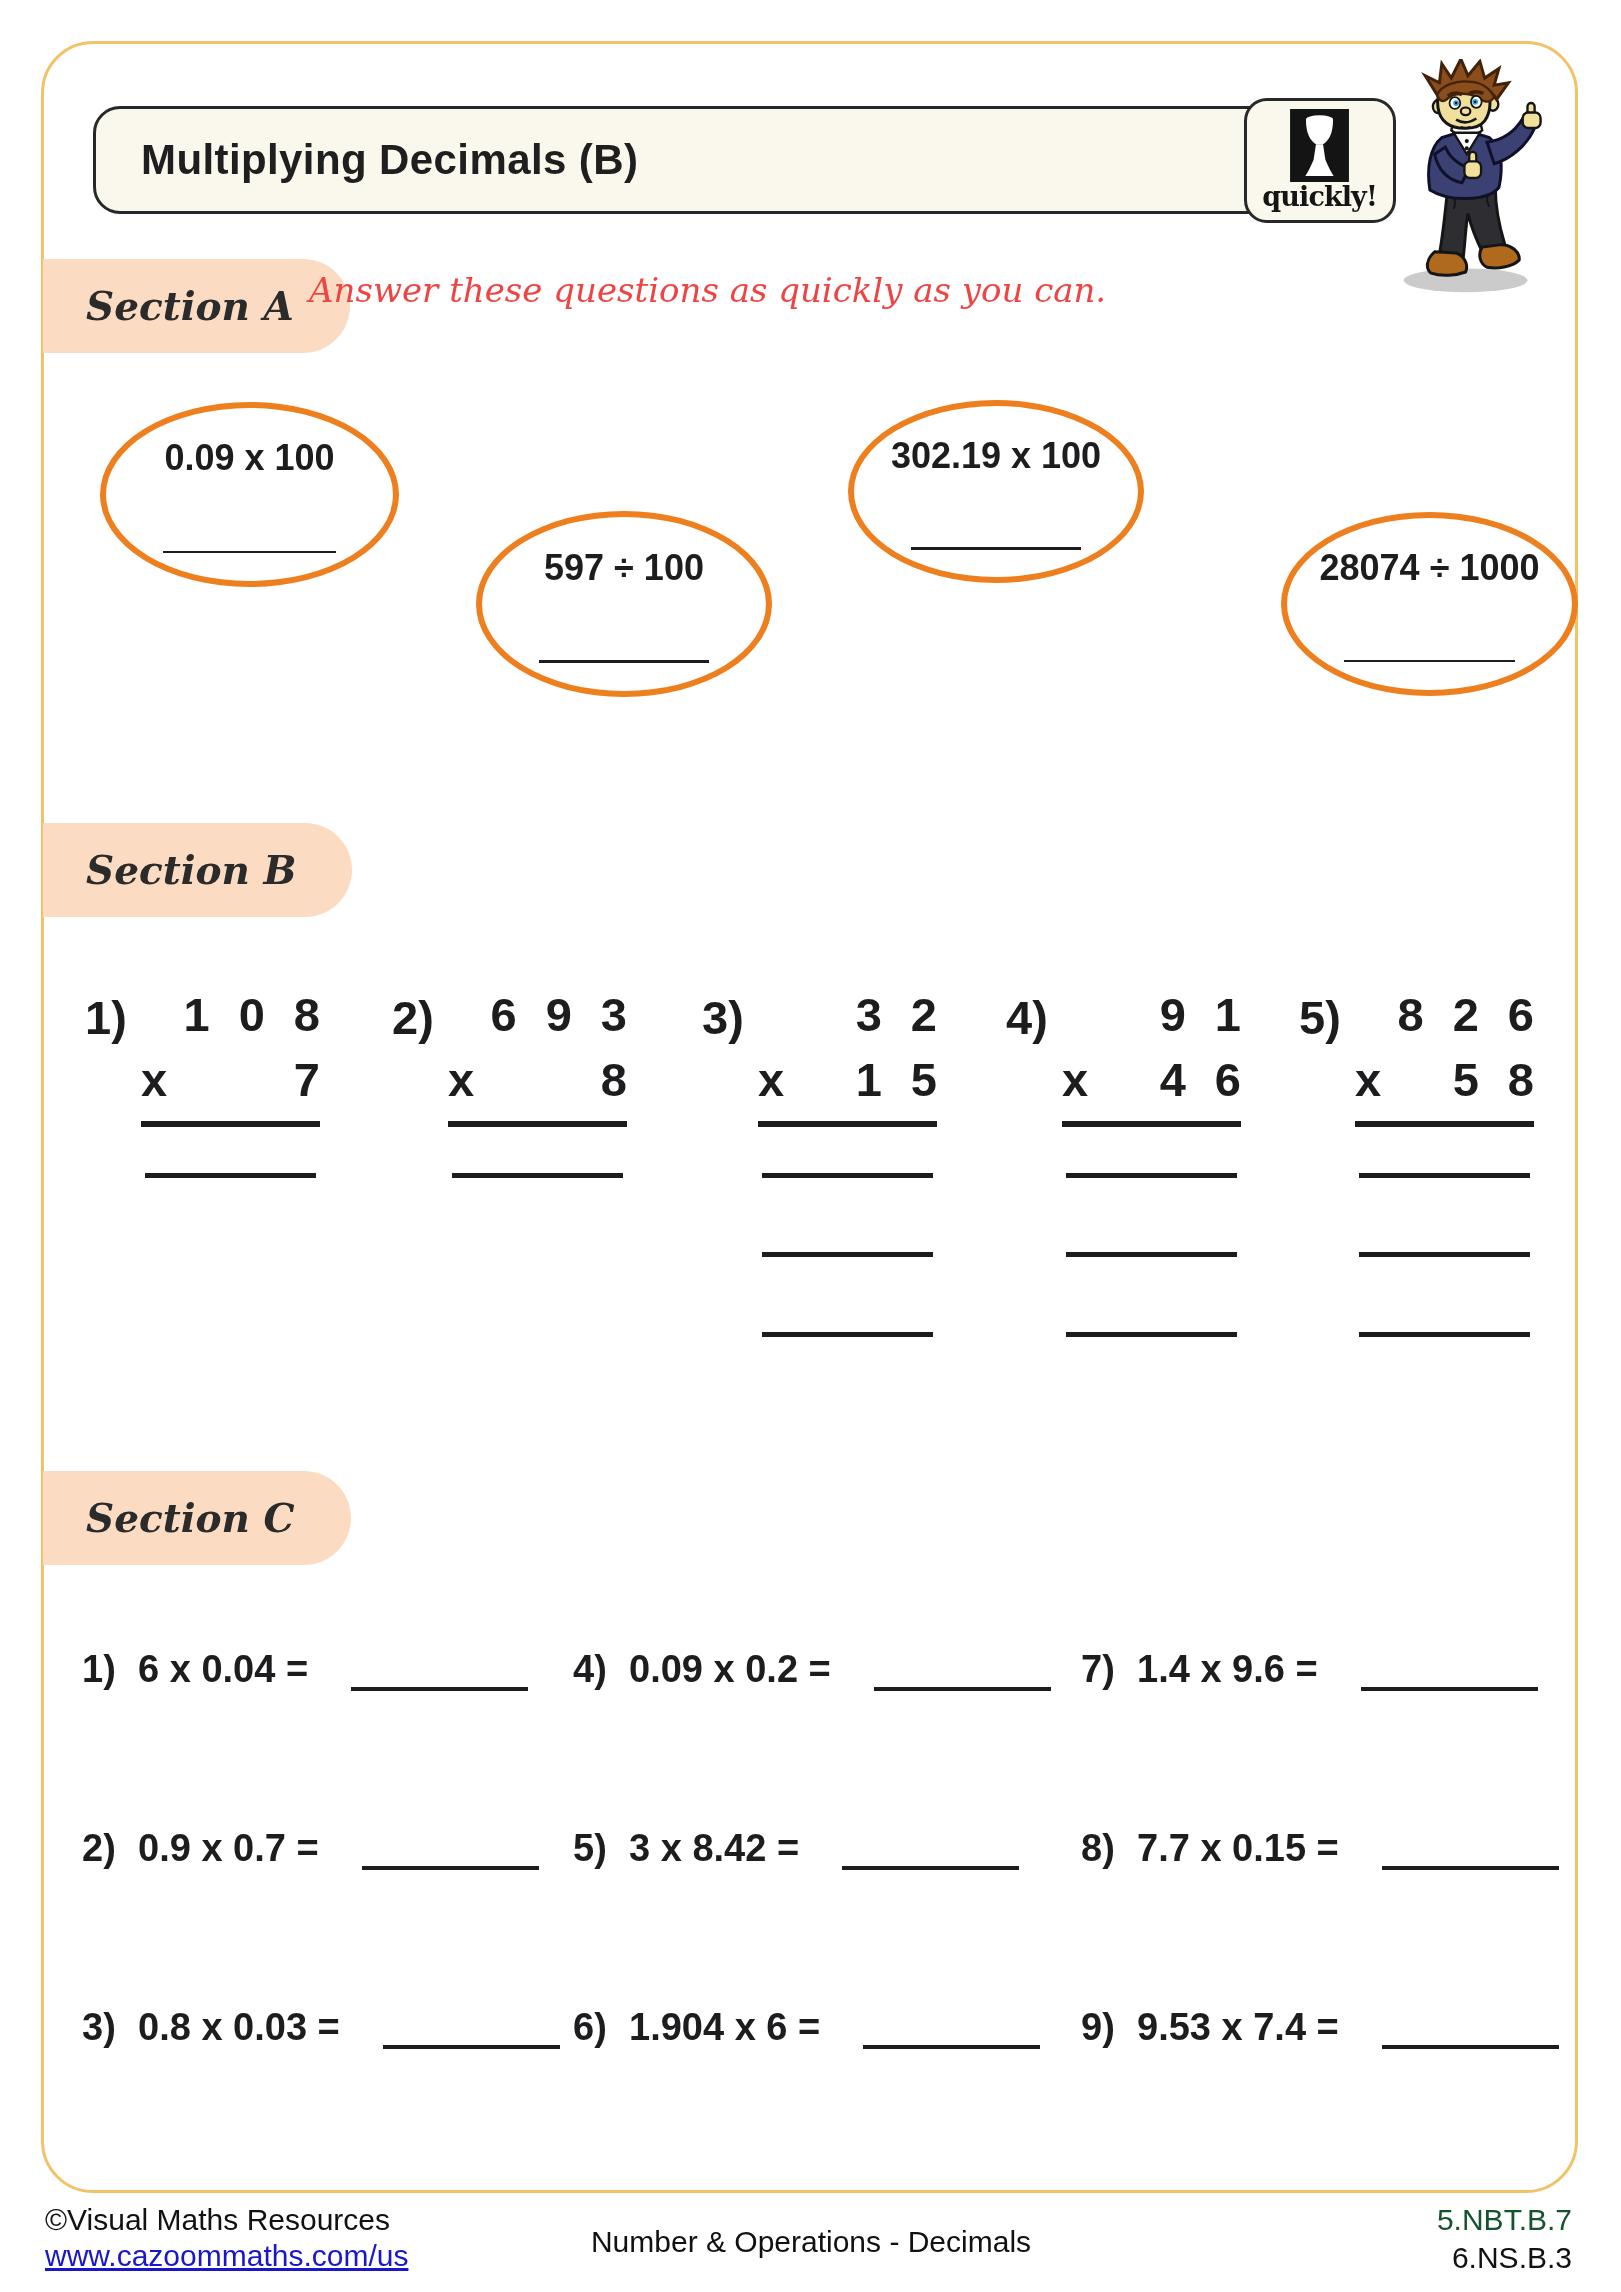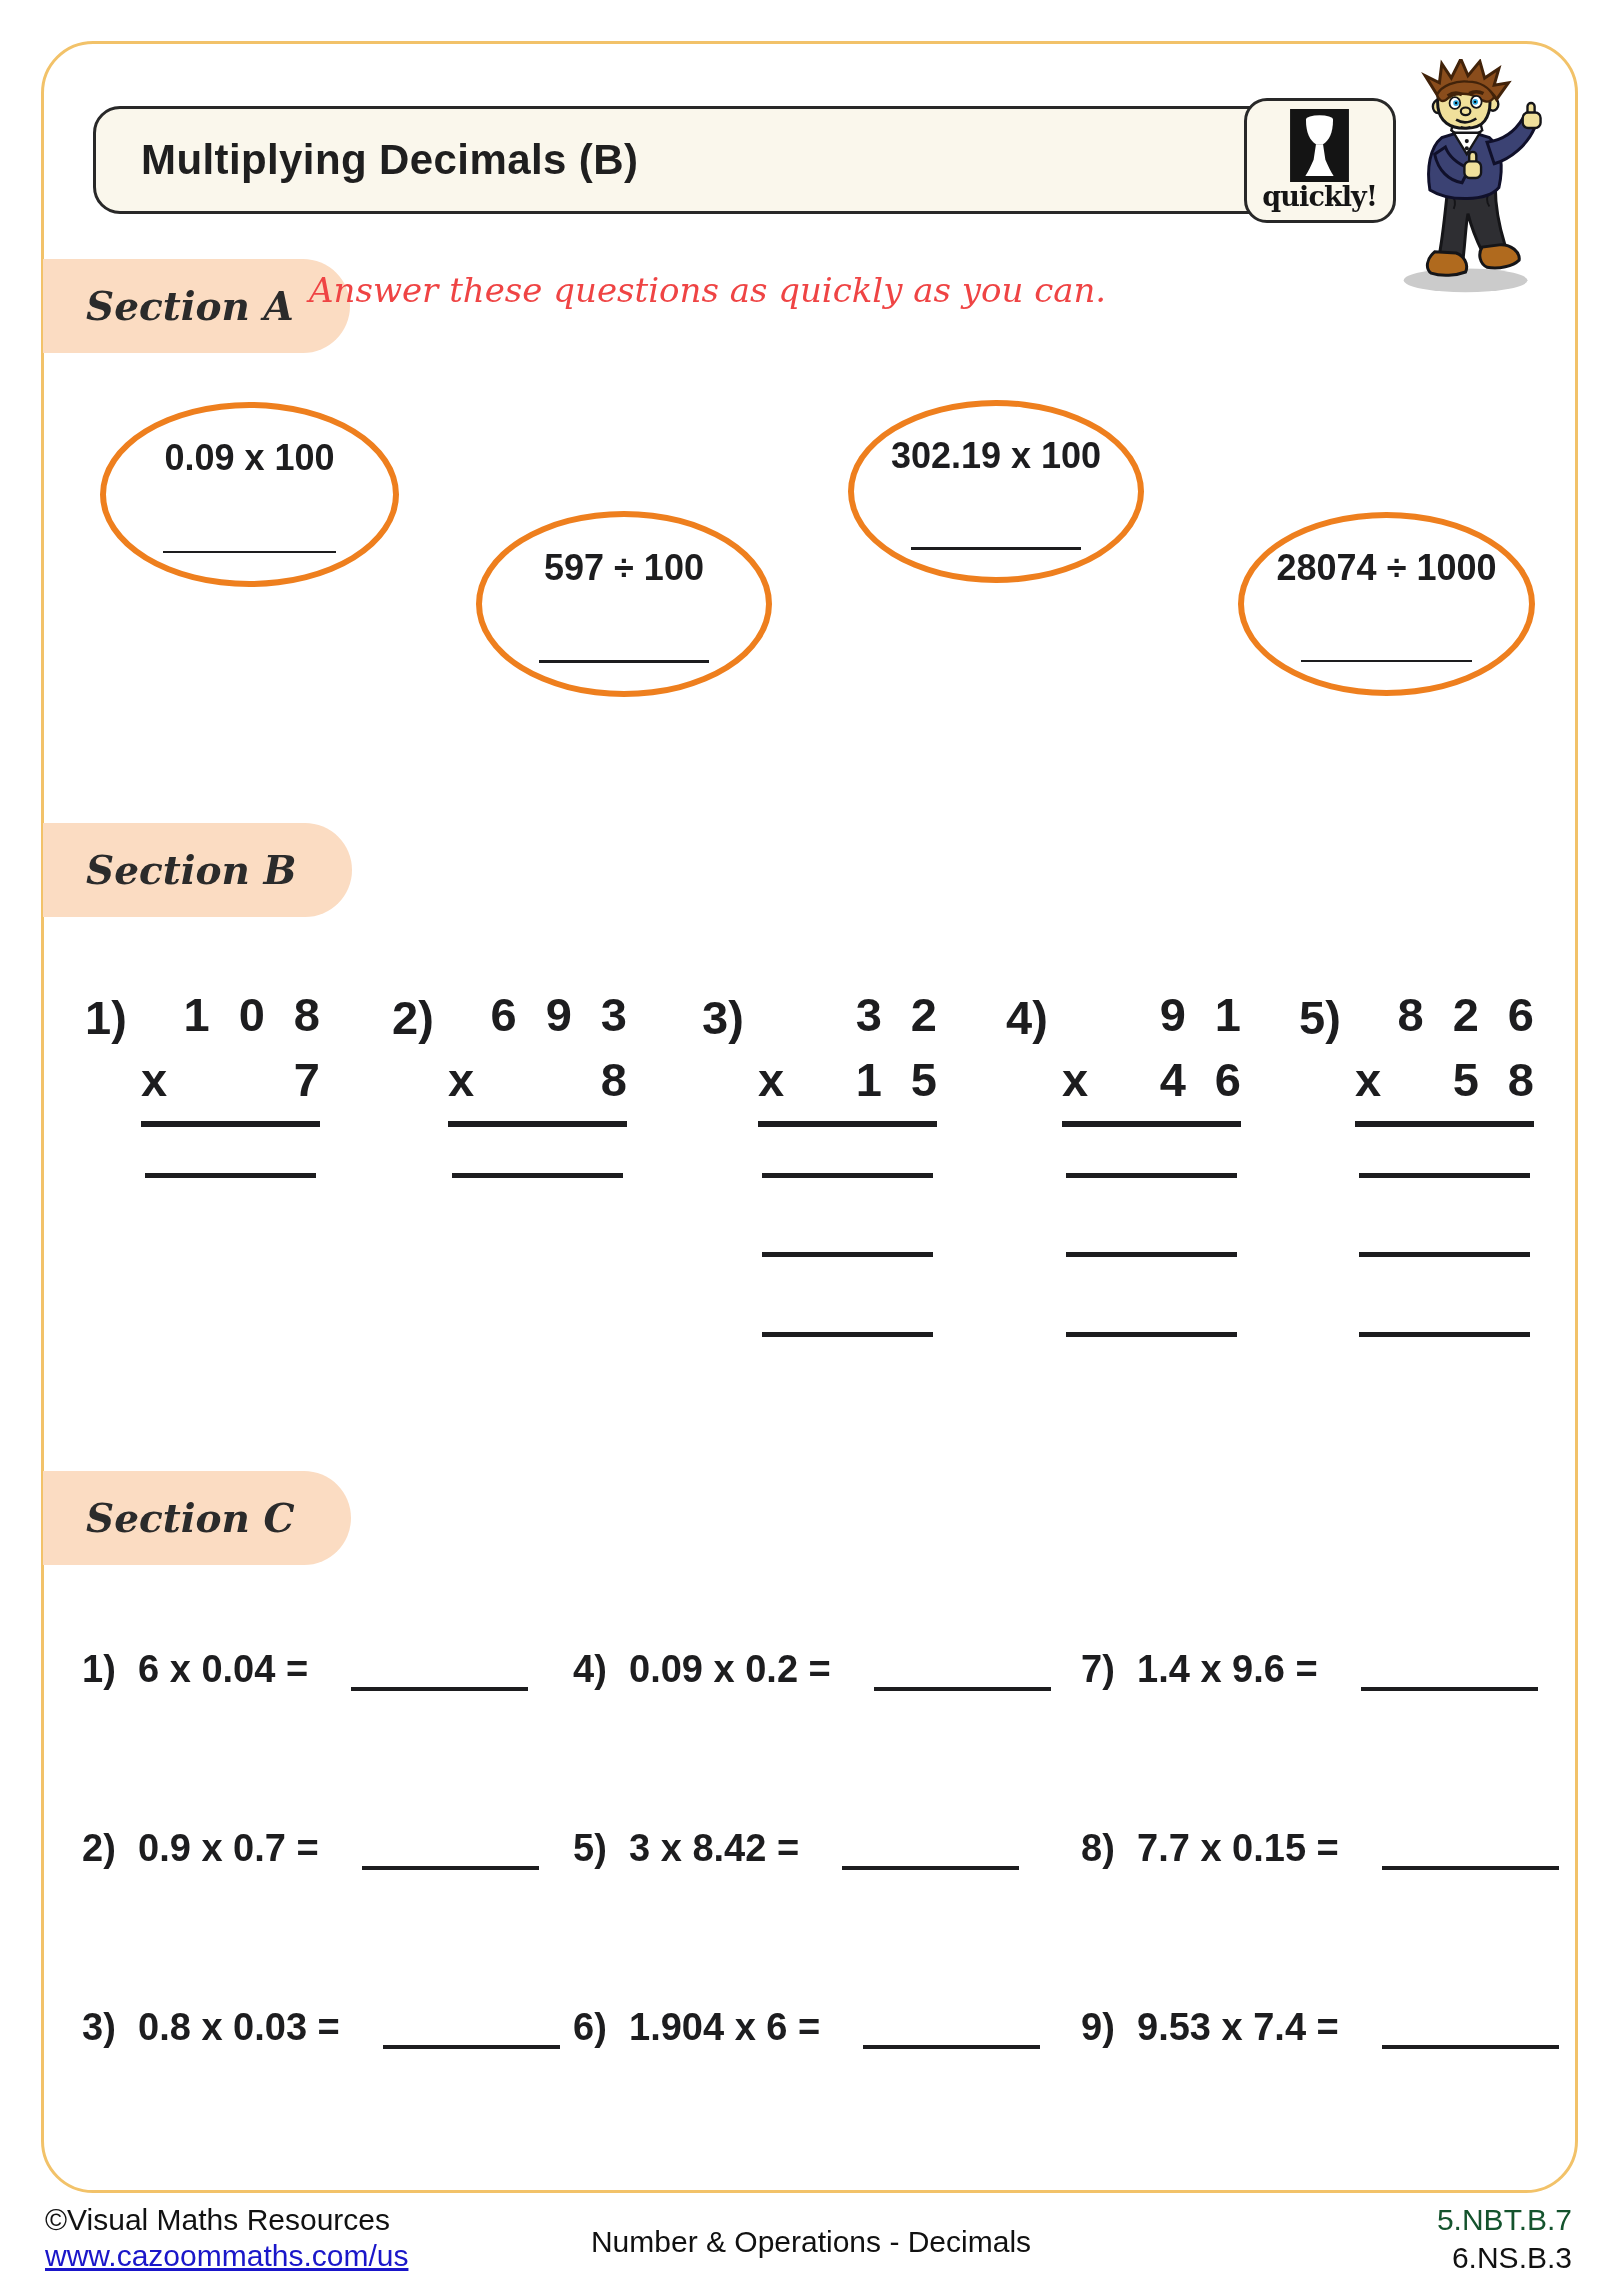--- a/index.html
+++ b/index.html
@@ -49,21 +49,21 @@
     font-size:34px;color:#ef4444;
   }
   
   .oval{
     position:absolute;border:6.3px solid #ee7f1e;border-radius:50%;box-sizing:border-box;
     background:transparent;
   }
   .oval-1{left:100px;top:402px;width:299px;height:185px;}
   .oval-2{left:476px;top:511px;width:296px;height:186px;}
   .oval-3{left:848px;top:400px;width:296px;height:183px;}
-  .oval-4{left:1238px;top:512px;width:297px;height:184px;}
+  .oval-4{left:1281px;top:512px;width:297px;height:184px;}
   .oval-expr{
     position:absolute;left:0;right:0;top:17%;text-align:center;
     font-size:36px;font-weight:bold;color:#1d1d1f;
   }
   .oval-blank{
     position:absolute;left:20%;right:20%;bottom:16%;height:2.7px;background:#1d1d1f;
   }
   
   .bp{position:absolute;top:988px;width:240px;height:358px;font-weight:bold;font-size:47px;}
   .bp1{left:85px;}

